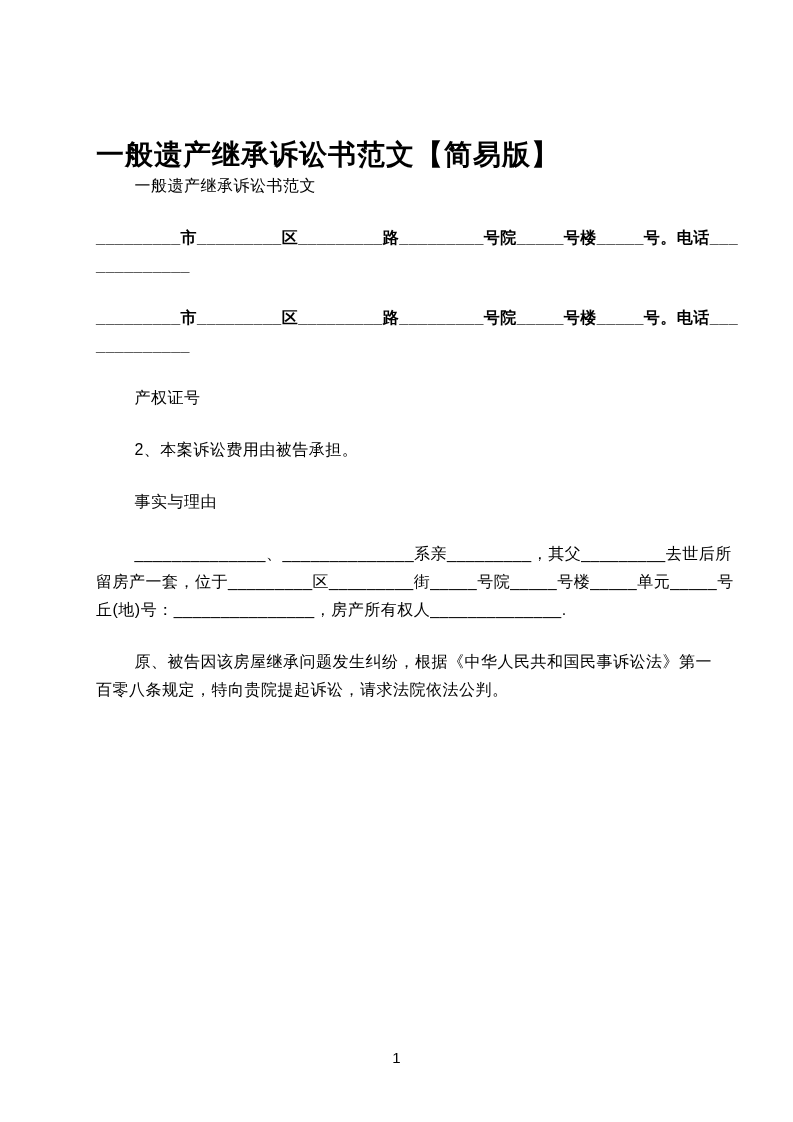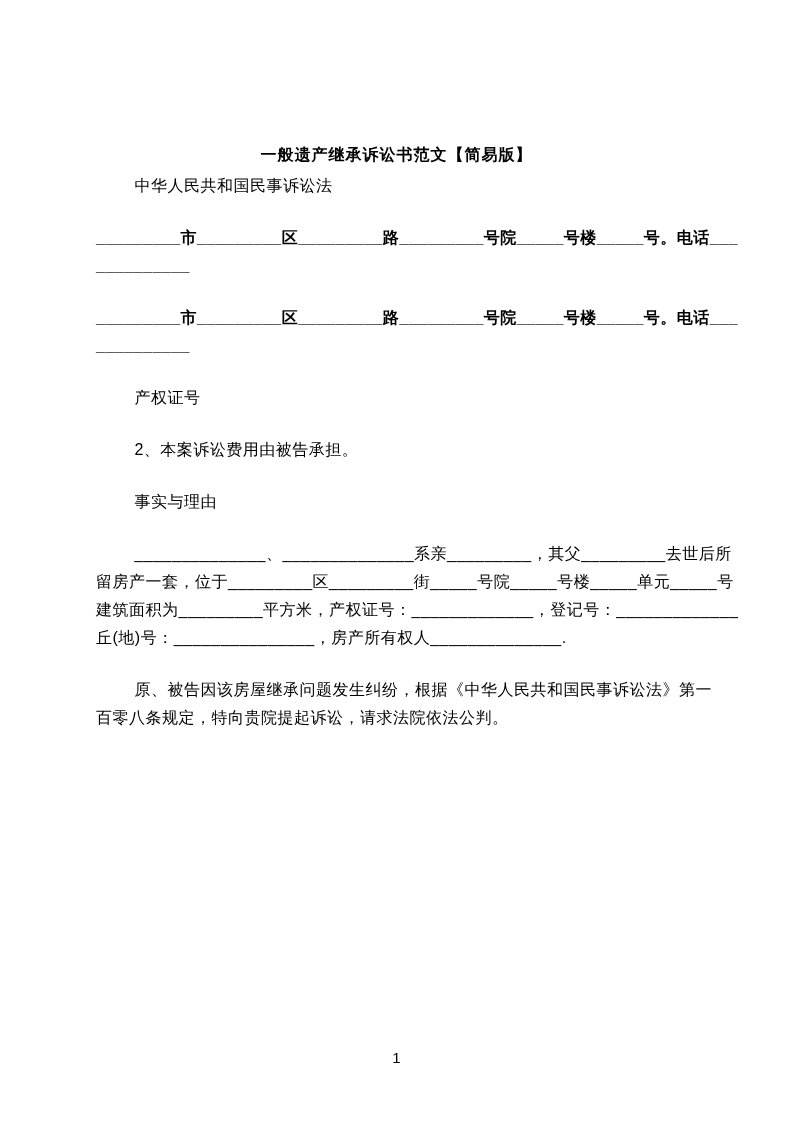--- a/index.html
+++ b/index.html
@@ -15,22 +15,22 @@
     background: #ffffff;
     color: #000000;
     font-family: "Liberation Sans", "DejaVu Sans", sans-serif;
     overflow: hidden;
   }
   .content {
     padding: 0 96px;
   }
   .doc-title {
     margin-top: 138px;
-    text-align: center;
-    font-size: 16px;
+    text-align: left;
+    font-size: 28px;
     font-weight: bold;
     line-height: 34px;
     letter-spacing: 1px;
     white-space: nowrap;
   }
   .doc-subtitle {
     margin-top: 112px;
   }
   .para {
     margin: 0 0 24px 0;
@@ -59,21 +59,21 @@
 </style>
 </head>
 <body>
 
 <div class="page">
   <div class="content">
 
     <div class="doc-title">一般遗产继承诉讼书范文【简易版】</div>
 
     <div class="para doc-subtitle">
-      <div class="doc-line indent">中华人民共和国民事诉讼法</div>
+      <div class="doc-line indent">一般遗产继承诉讼书范文</div>
     </div>
 
     <div class="para">
       <div class="doc-line bold">_________市_________区_________路_________号院_____号楼_____号。电话___</div>
       <div class="doc-line bold">__________</div>
     </div>
 
     <div class="para">
       <div class="doc-line bold">_________市_________区_________路_________号院_____号楼_____号。电话___</div>
       <div class="doc-line bold">__________</div>
@@ -88,21 +88,20 @@
       <div class="doc-line indent">2、本案诉讼费用由被告承担。</div>
     </div>
 
     <div class="para">
       <div class="doc-line indent">事实与理由</div>
     </div>
 
     <div class="para">
       <div class="doc-line indent">______________、______________系亲_________，其父_________去世后所</div>
       <div class="doc-line">留房产一套，位于_________区_________街_____号院_____号楼_____单元_____号</div>
-      <div class="doc-line">建筑面积为_________平方米，产权证号：_____________，登记号：_____________</div>
       <div class="doc-line">丘(地)号：_______________，房产所有权人______________.</div>
     </div>
 
     <div class="para">
       <div class="doc-line indent">原、被告因该房屋继承问题发生纠纷，根据《中华人民共和国民事诉讼法》第一</div>
       <div class="doc-line">百零八条规定，特向贵院提起诉讼，请求法院依法公判。</div>
     </div>
 
   </div>
 

